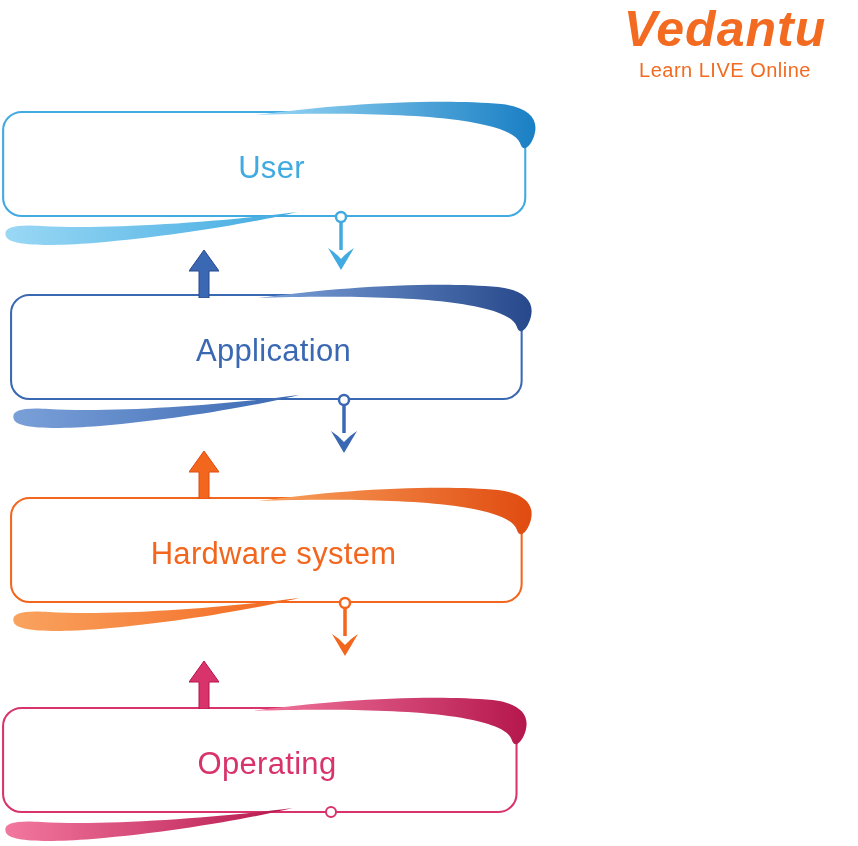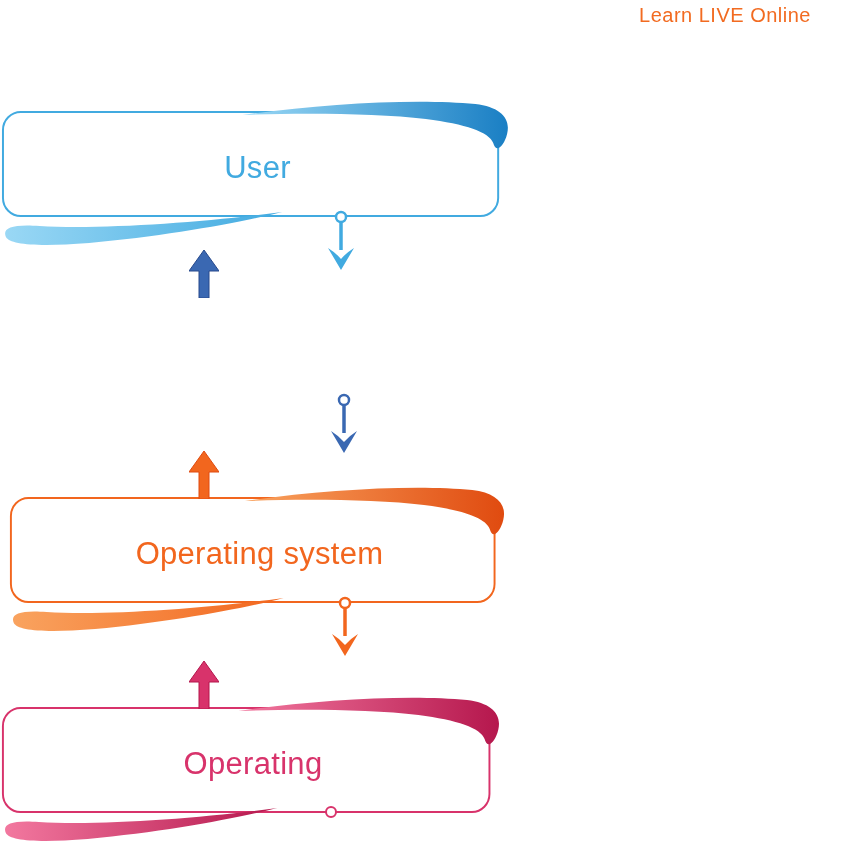--- a/index.html
+++ b/index.html
@@ -7,21 +7,21 @@
     position:relative;width:858px;height:846px;background:#fff;overflow:hidden;
     font-family:"Liberation Sans",sans-serif;
   }
 
   
   .logo{position:absolute;top:2px;right:8px;width:250px;text-align:center;color:#f26b21;}
   .logo .brand{font-size:50px;font-weight:bold;font-style:italic;letter-spacing:1px;line-height:1.1;}
   .logo .tagline{font-size:20px;font-weight:normal;margin-top:2px;letter-spacing:.5px;}
 
   
-  .layer{position:absolute;--c:#999;--c-light:#ccc;--c-dark:#666;}
+  .layer{position:absolute;padding-left:28px;--c:#999;--c-light:#ccc;--c-dark:#666;}
   .layer svg.boxart{position:absolute;left:0;top:0;width:100%;height:100%;}
   .layer .label{
     position:absolute;left:0;top:14px;width:100%;height:104px;
     display:flex;align-items:center;justify-content:center;
     padding-top:8px;box-sizing:border-box;
     font-size:31px;font-weight:400;color:var(--c);letter-spacing:.3px;
   }
   .layer-0{left:0;   top:98px;  width:515px;height:150px;}
   .layer-1{left:8px; top:281px; width:503px;height:150px;}
   .layer-2{left:8px; top:484px; width:503px;height:150px;}
@@ -36,20 +36,21 @@
   .arrow-up-2{left:189px;top:451px;}
   .arrow-up-3{left:189px;top:661px;}
   .hw-circle{left:324px;top:805px;}
 </style>
 </head>
 <body>
 
 <div class="canvas">
 
   <div class="logo" style="color: rgb(242, 107, 33);">
+    <div class="brand">Vedantu</div>
     <div class="tagline">Learn LIVE Online</div>
   </div>
 
   <div class="layer layer-0" style="--c: #41aae0; --c-light: #9ad8f5; --c-dark: #1a7fc4;">
     <svg class="boxart" viewBox="0 0 520 150" preserveAspectRatio="none">
       <defs>
         <linearGradient id="tg0" x1="0" y1="0" x2="1" y2="0">
           <stop offset="0" style="stop-color:var(--c-light)"></stop>
             <stop offset="1" style="stop-color:var(--c-dark)"></stop>
         </linearGradient>
@@ -58,38 +59,56 @@
             <stop offset="1" style="stop-color:var(--c)"></stop>
         </linearGradient>
       </defs>
       <rect x="3" y="14" width="500" height="104" rx="18" fill="#fff" stroke="var(--c)" stroke-width="2"></rect>
       <path d="M245 17 C320 6 420 0 480 6 C505 9 516 20 512 36 C509 48 501 56 498 45 C494 34 470 26 430 21 C380 15 300 15 245 17 Z" fill="url(#tg0)"></path>
       <path d="M285 114 C210 124 100 132 40 128 C12 126 2 130 6 139 C10 147 40 149 90 145 C170 138 245 124 285 114 Z" fill="url(#bg0)"></path>
     </svg>
     <div class="label">User</div>
   </div>
 
+  <div class="layer layer-1" style="--c: #3a68b2; --c-light: #7aa0d8; --c-dark: #27498c;">
+    <svg class="boxart" viewBox="0 0 520 150" preserveAspectRatio="none">
+      <defs>
+        <linearGradient id="tg1" x1="0" y1="0" x2="1" y2="0">
+          <stop offset="0" style="stop-color:var(--c-light)"></stop>
+            <stop offset="1" style="stop-color:var(--c-dark)"></stop>
+        </linearGradient>
+        <linearGradient id="bg1" x1="0" y1="0" x2="1" y2="0">
+          <stop offset="0" style="stop-color:var(--c-light)"></stop>
+            <stop offset="1" style="stop-color:var(--c)"></stop>
+        </linearGradient>
+      </defs>
+      <rect x="3" y="14" width="500" height="104" rx="18" fill="#fff" stroke="var(--c)" stroke-width="2"></rect>
+      <path d="M245 17 C320 6 420 0 480 6 C505 9 516 20 512 36 C509 48 501 56 498 45 C494 34 470 26 430 21 C380 15 300 15 245 17 Z" fill="url(#tg1)"></path>
+      <path d="M285 114 C210 124 100 132 40 128 C12 126 2 130 6 139 C10 147 40 149 90 145 C170 138 245 124 285 114 Z" fill="url(#bg1)"></path>
+    </svg>
+    <div class="label">Application</div>
+  </div>
 
   <div class="layer layer-2" style="--c: #f2661e; --c-light: #f9a35f; --c-dark: #e04b10;">
     <svg class="boxart" viewBox="0 0 520 150" preserveAspectRatio="none">
       <defs>
         <linearGradient id="tg2" x1="0" y1="0" x2="1" y2="0">
           <stop offset="0" style="stop-color:var(--c-light)"></stop>
             <stop offset="1" style="stop-color:var(--c-dark)"></stop>
         </linearGradient>
         <linearGradient id="bg2" x1="0" y1="0" x2="1" y2="0">
           <stop offset="0" style="stop-color:var(--c-light)"></stop>
             <stop offset="1" style="stop-color:var(--c)"></stop>
         </linearGradient>
       </defs>
       <rect x="3" y="14" width="500" height="104" rx="18" fill="#fff" stroke="var(--c)" stroke-width="2"></rect>
       <path d="M245 17 C320 6 420 0 480 6 C505 9 516 20 512 36 C509 48 501 56 498 45 C494 34 470 26 430 21 C380 15 300 15 245 17 Z" fill="url(#tg2)"></path>
       <path d="M285 114 C210 124 100 132 40 128 C12 126 2 130 6 139 C10 147 40 149 90 145 C170 138 245 124 285 114 Z" fill="url(#bg2)"></path>
     </svg>
-    <div class="label">Operating system</div>
+    <div class="label">Hardware system</div>
   </div>
 
   <div class="layer layer-3" style="--c: #d8336b; --c-light: #f2789f; --c-dark: #b5174d;">
     <svg class="boxart" viewBox="0 0 520 150" preserveAspectRatio="none">
       <defs>
         <linearGradient id="tg3" x1="0" y1="0" x2="1" y2="0">
           <stop offset="0" style="stop-color:var(--c-light)"></stop>
             <stop offset="1" style="stop-color:var(--c-dark)"></stop>
         </linearGradient>
         <linearGradient id="bg3" x1="0" y1="0" x2="1" y2="0">

